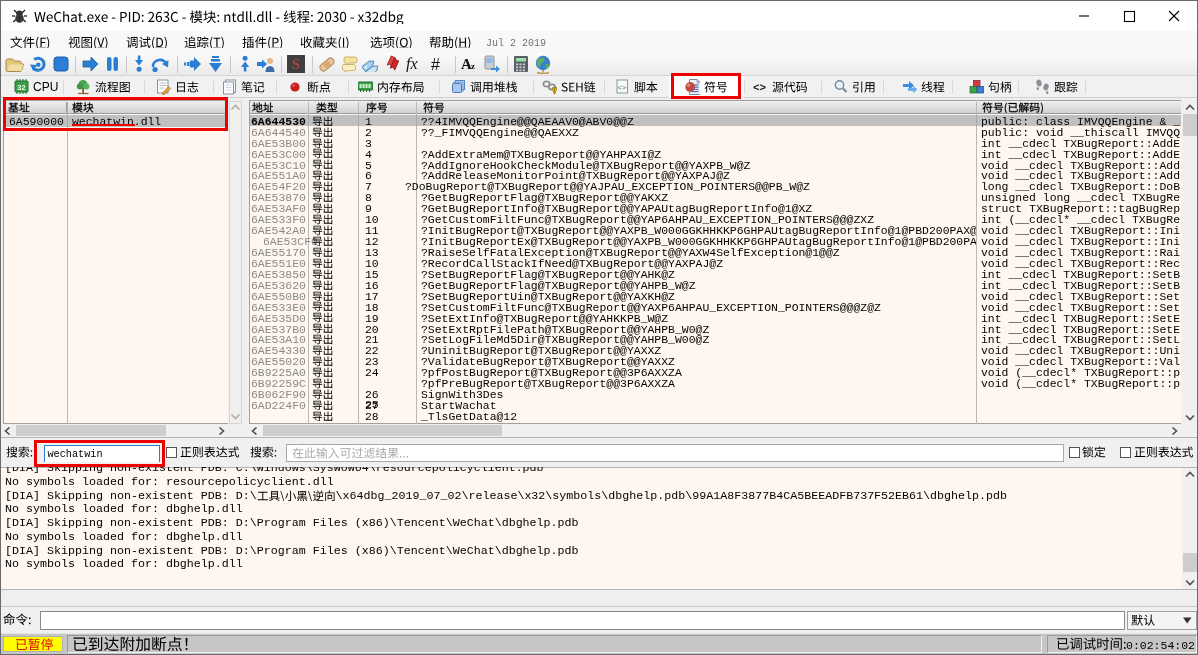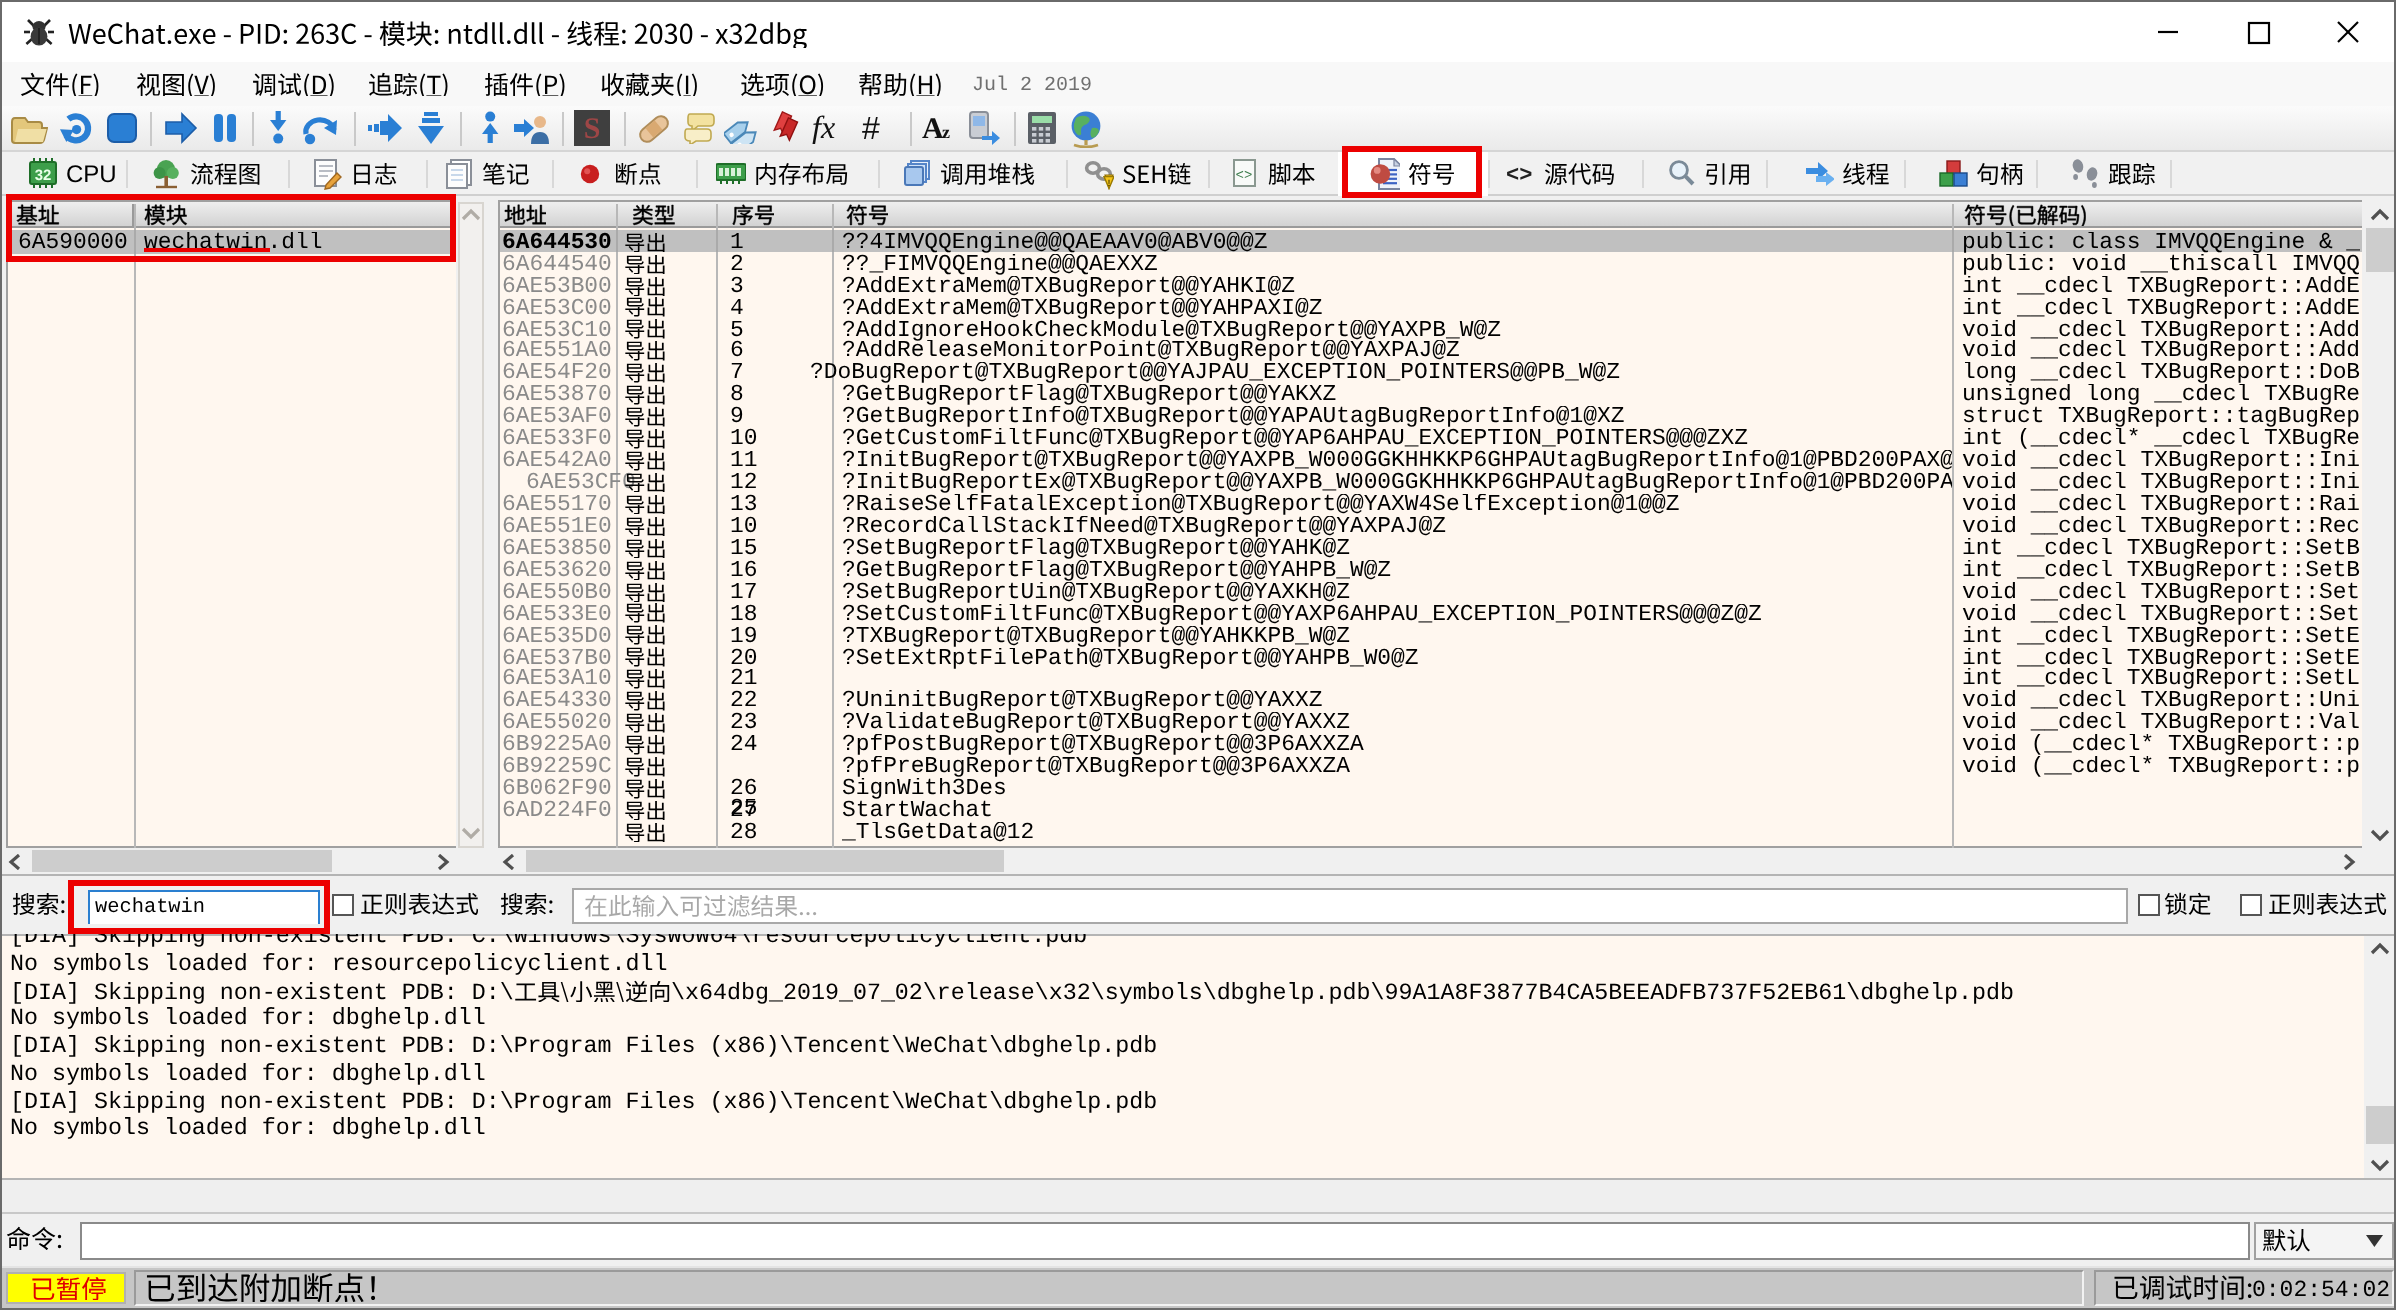--- a/index.html
+++ b/index.html
@@ -743,21 +743,20 @@
 <div class="ab mono" style="left:420px;top:125.7px;width:555px;color:#000">??_FIMVQQEngine@@QAEXXZ</div>
 <div class="ab mono" style="left:980px;top:125.7px;width:199px;color:#000">public: void __thiscall IMVQQEngine::`default construct</div>
 <div class="ab mono" style="left:250px;top:136.7px;color:#8a8a8a">6AE53B00</div>
 <div class="ab" style="left:311px;top:136.5px;width:23px;height:11px">
       <svg width="21.4" height="10.7" viewBox="0 0 2000 1000" fill="#000">
         <use href="#g5bfc" x="0"></use>
         <use href="#g51fa" x="1000"></use>
       </svg>
     </div>
 <div class="ab mono" style="left:364px;top:136.7px;color:#000">3</div>
-<div class="ab mono" style="left:420px;top:136.7px;width:555px;color:#000">?AddExtraMem@TXBugReport@@YAHKI@Z</div>
 <div class="ab mono" style="left:980px;top:136.7px;width:199px;color:#000">int __cdecl TXBugReport::AddExtraMem(unsigned long,unsi</div>
 <div class="ab mono" style="left:250px;top:147.6px;color:#8a8a8a">6AE53C00</div>
 <div class="ab" style="left:311px;top:147.4px;width:23px;height:11px">
       <svg width="21.4" height="10.7" viewBox="0 0 2000 1000" fill="#000">
         <use href="#g5bfc" x="0"></use>
         <use href="#g51fa" x="1000"></use>
       </svg>
     </div>
 <div class="ab mono" style="left:364px;top:147.6px;color:#000">4</div>
 <div class="ab mono" style="left:420px;top:147.6px;width:555px;color:#000">?AddExtraMem@TXBugReport@@YAHPAXI@Z</div>
@@ -903,40 +902,41 @@
 <div class="ab mono" style="left:420px;top:300.6px;width:555px;color:#000">?SetCustomFiltFunc@TXBugReport@@YAXP6AHPAU_EXCEPTION_POINTERS@@@Z@Z</div>
 <div class="ab mono" style="left:980px;top:300.6px;width:199px;color:#000">void __cdecl TXBugReport::SetCustomFiltFunc(int (__cdec</div>
 <div class="ab mono" style="left:250px;top:311.5px;color:#8a8a8a">6AE535D0</div>
 <div class="ab" style="left:311px;top:311.3px;width:23px;height:11px">
       <svg width="21.4" height="10.7" viewBox="0 0 2000 1000" fill="#000">
         <use href="#g5bfc" x="0"></use>
         <use href="#g51fa" x="1000"></use>
       </svg>
     </div>
 <div class="ab mono" style="left:364px;top:311.5px;color:#000">19</div>
-<div class="ab mono" style="left:420px;top:311.5px;width:555px;color:#000">?TXBugReport@TXBugReport@@YAHKKPB_W@Z</div>
+<div class="ab mono" style="left:420px;top:311.5px;width:555px;color:#000">?SetExtInfo@TXBugReport@@YAHKKPB_W@Z</div>
 <div class="ab mono" style="left:980px;top:311.5px;width:199px;color:#000">int __cdecl TXBugReport::SetExtInfo(unsigned long,unsig</div>
 <div class="ab mono" style="left:250px;top:322.5px;color:#8a8a8a">6AE537B0</div>
 <div class="ab" style="left:311px;top:322.3px;width:23px;height:11px">
       <svg width="21.4" height="10.7" viewBox="0 0 2000 1000" fill="#000">
         <use href="#g5bfc" x="0"></use>
         <use href="#g51fa" x="1000"></use>
       </svg>
     </div>
 <div class="ab mono" style="left:364px;top:322.5px;color:#000">20</div>
 <div class="ab mono" style="left:420px;top:322.5px;width:555px;color:#000">?SetExtRptFilePath@TXBugReport@@YAHPB_W0@Z</div>
 <div class="ab mono" style="left:980px;top:322.5px;width:199px;color:#000">int __cdecl TXBugReport::SetExtRptFilePath(wchar_t cons</div>
 <div class="ab mono" style="left:250px;top:333.4px;color:#8a8a8a">6AE53A10</div>
 <div class="ab" style="left:311px;top:333.2px;width:23px;height:11px">
       <svg width="21.4" height="10.7" viewBox="0 0 2000 1000" fill="#000">
         <use href="#g5bfc" x="0"></use>
         <use href="#g51fa" x="1000"></use>
       </svg>
     </div>
 <div class="ab mono" style="left:364px;top:333.4px;color:#000">21</div>
+<div class="ab mono" style="left:420px;top:333.4px;width:555px;color:#000">?SetLogFileMd5Dir@TXBugReport@@YAHPB_W00@Z</div>
 <div class="ab mono" style="left:980px;top:333.4px;width:199px;color:#000">int __cdecl TXBugReport::SetLogFileMd5Dir(wchar_t const</div>
 <div class="ab mono" style="left:250px;top:344.3px;color:#8a8a8a">6AE54330</div>
 <div class="ab" style="left:311px;top:344.1px;width:23px;height:11px">
       <svg width="21.4" height="10.7" viewBox="0 0 2000 1000" fill="#000">
         <use href="#g5bfc" x="0"></use>
         <use href="#g51fa" x="1000"></use>
       </svg>
     </div>
 <div class="ab mono" style="left:364px;top:344.3px;color:#000">22</div>
 <div class="ab mono" style="left:420px;top:344.3px;width:555px;color:#000">?UninitBugReport@TXBugReport@@YAXXZ</div>

